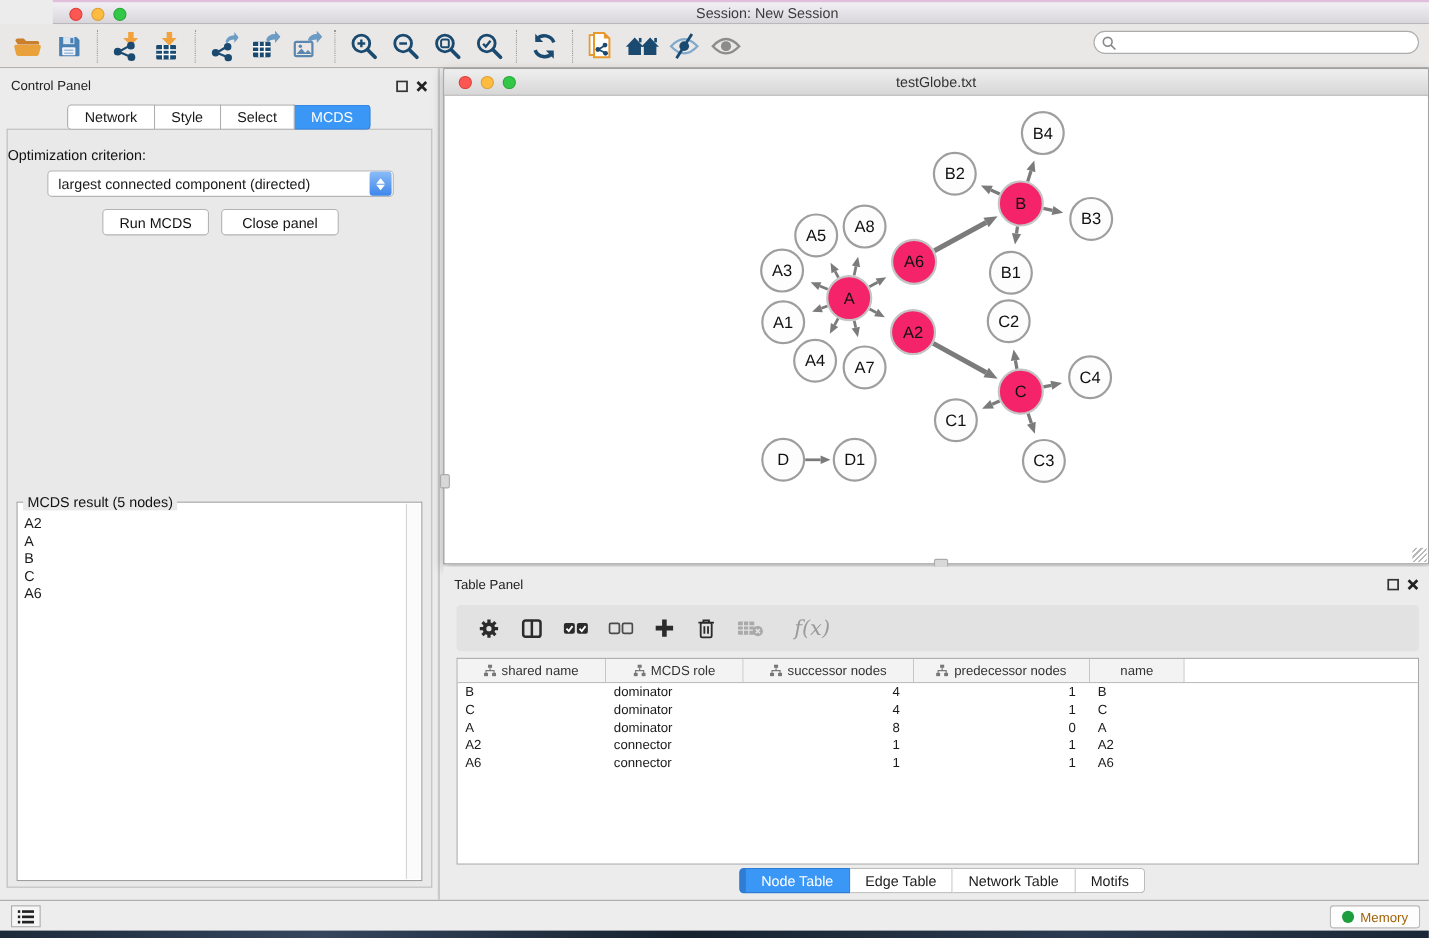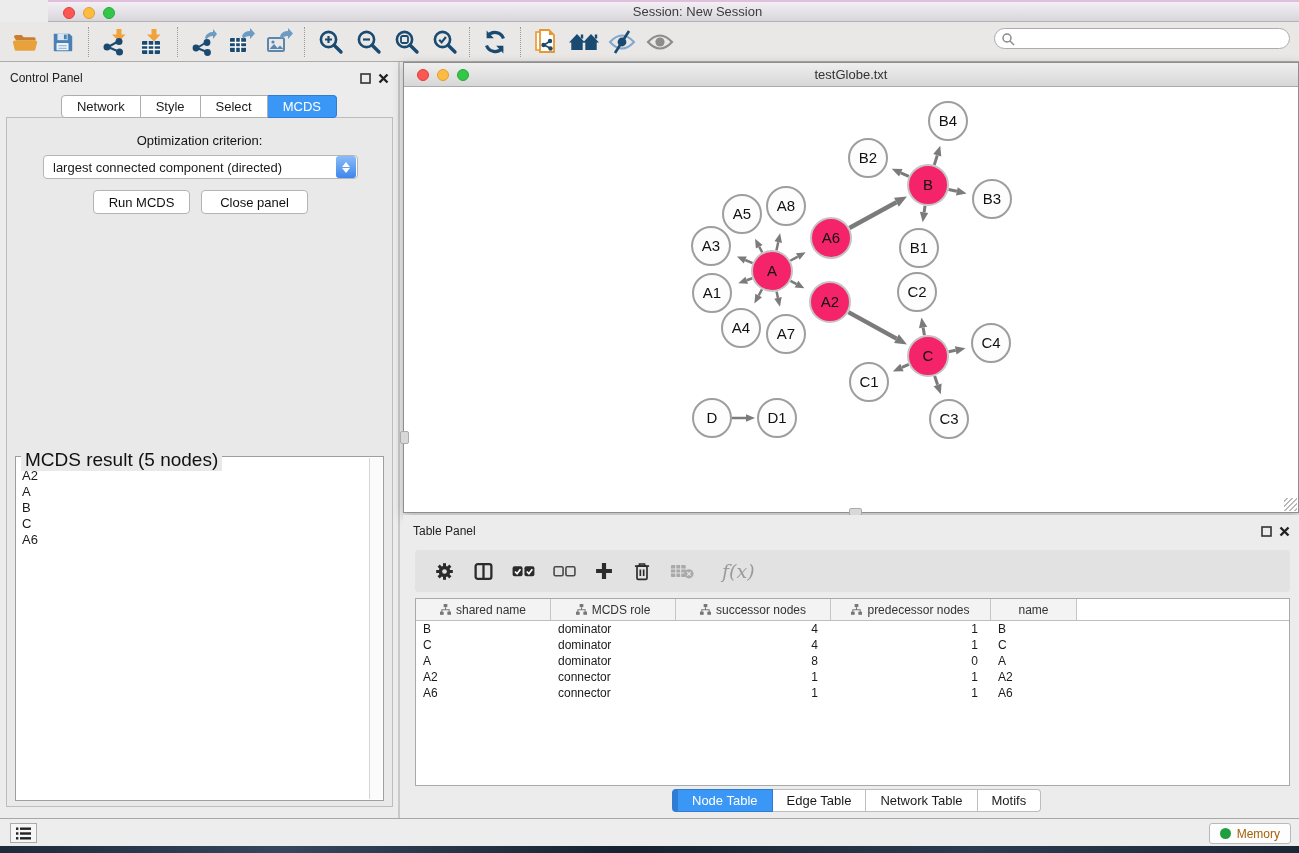--- a/index.html
+++ b/index.html
@@ -29,35 +29,35 @@
   #control-panel { position:absolute; left:0; top:62px; width:400px; height:756px; background:#ECECEC; border-right:2px solid #C9C9C9; }
   .panel-header { position:relative; height:30px; }
   .panel-header .ph-title { position:absolute; left:10px; top:9px; font-size:12px; color:#222; }
   .wbtn { position:absolute; top:10px; width:13px; height:13px; display:flex; align-items:center; justify-content:center; }
   #cp-tabs { position:absolute; left:0; top:33px; width:100%; display:flex; justify-content:center; z-index:3; }
   .cp-tab { height:23px; padding:0 15px; display:flex; align-items:center; background:#fff; border:1px solid #ADADAD; border-left:none; font-size:13px; }
   .cp-tab:first-child { border-left:1px solid #ADADAD; border-radius:4px 0 0 4px; }
   .cp-tab:last-child { border-radius:0 4px 4px 0;text-align:center; }
   .cp-tab.active { background:#3B97F6; border-color:#2F7CD4; color:#fff; }
   #cp-content { position:absolute; left:6px; top:55px; width:387px; height:690px; background:#E9E9E9; border:1px solid #BDBDBD; }
-  #opt-label { position:absolute; left:0; top:15px; width:100%; text-align:center; font-size:13px; color:#111; }
+  #opt-label { position:absolute; left:0; top:15px; width:100%; text-align:left; font-size:13px; color:#111; }
   #criterion-select { position:absolute; left:36px; top:37px; width:315px; height:24px; background:#fff;
     border:1px solid #B6B6B6; border-radius:4px; display:flex; align-items:center; }
   #criterion-select .sel-text { padding-left:9px; font-size:13px; flex:1; }
   .stepper { width:20px; height:22px; margin-right:1px; border-radius:3px; background:linear-gradient(#8BBCF8,#3D86EC);
     display:flex; flex-direction:column; align-items:center; justify-content:center; gap:1px; }
   .stepper .up, .stepper .dn { width:0; height:0; border-left:4px solid transparent; border-right:4px solid transparent; }
   .stepper .up { border-bottom:5px solid #fff; }
   .stepper .dn { border-top:5px solid #fff; }
   .cp-btn { position:absolute; top:72px; height:24px; background:#fff; border:1px solid #B4B4B4; border-radius:4px;
     font-size:13px; display:flex; align-items:center; justify-content:center; color:#111; }
   #run-btn { left:86px; width:97px; }
   #closep-btn { left:194px; width:107px; }
   #result-box { position:absolute; left:8px; top:338px; width:369px; height:345px; border:1px solid #9E9E9E; background:#fff; }
-  #result-title { position:absolute; left:5px; top:-8px; background:#E9E9E9; padding:0 4px; font-size:19px; color:#111; }
+  #result-title { position:absolute; left:5px; top:-8px; background:#E9E9E9; padding:0 4px; font-size:13px; color:#111; }
   #result-list { position:absolute; left:1px; top:3px; bottom:1px; right:14px; overflow:hidden; padding-top:8px; }
   .result-item { font-size:13px; line-height:16px; padding-left:5px; }
   #result-scrollbar { position:absolute; top:1px; bottom:1px; right:1px; width:13px; background:#FBFBFB; border-left:1px solid #D5D5D5; }
 
   
   #network-window { position:absolute; left:403px; top:62px; width:896px; height:451px; background:#fff;
     border:1px solid #8E8E8E; box-shadow:0 3px 10px rgba(0,0,0,0.25); }
   #nw-titlebar { position:absolute; left:0; top:0; right:0; height:24px; background:linear-gradient(#EFEFEF,#D7D7D7);
     border-bottom:1px solid #ABABAB; display:flex; align-items:center; justify-content:center; }
   #nw-titlebar .title { font-size:13px; color:#333; }

